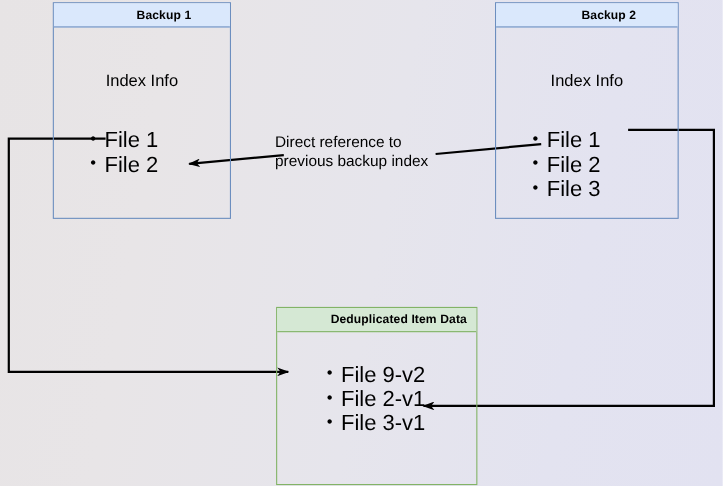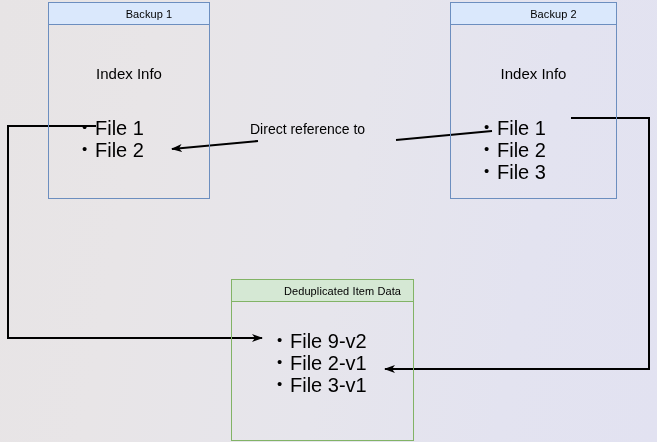--- a/index.html
+++ b/index.html
@@ -36,31 +36,32 @@
   }
   .box .box-header {
     box-sizing: border-box;
     height: 22px;
     border-bottom: 1.6px solid #6c8ebf;
     background: #dae8fc;
     display: flex;
     align-items: center;
     justify-content: center;
     font-size: 11px;
-    font-weight: normal;
+    font-weight: bold;
     color: #000;
     letter-spacing: 0.1px;
     padding-left: 40px;
   }
   .box .box-body {
     position: relative;
     height: calc(100% - 22px);
   }
   .box.green {
     border-color: #82b366;
+    margin-left: 20px;
   }
   .box.green .box-header {
     border-bottom-color: #82b366;
     background: #d5e8d4;
   }
 
   .index-label {
     position: absolute;
     left: 0;
     right: 0;
@@ -161,15 +162,16 @@
       <ul class="file-list" style="left:42px; top:28px;">
         <li>File 9-v2</li>
         <li>File 2-v1</li>
         <li>File 3-v1</li>
       </ul>
     </div>
   </div>
 
   <div class="center-note" style="left:250px; top:121px; width:160px;">
     <div>Direct reference to</div>
+    <div>previous backup index</div>
   </div>
 
 </div>
 
 </body></html>

